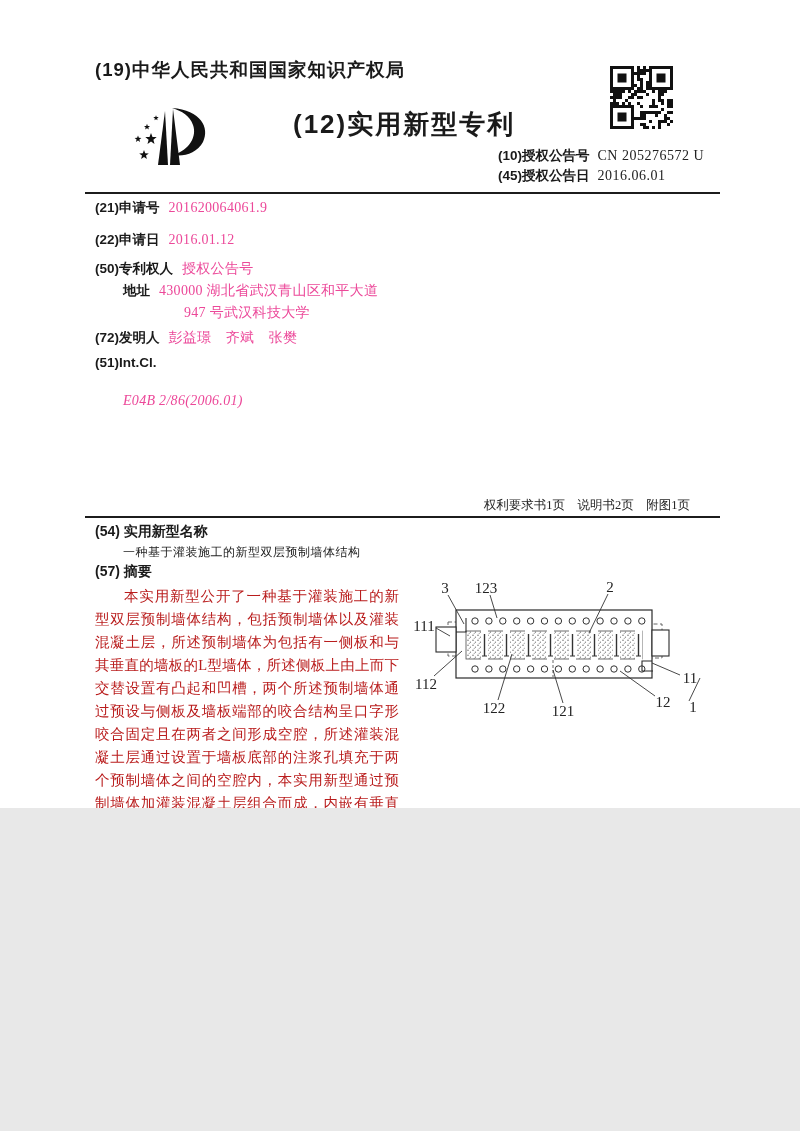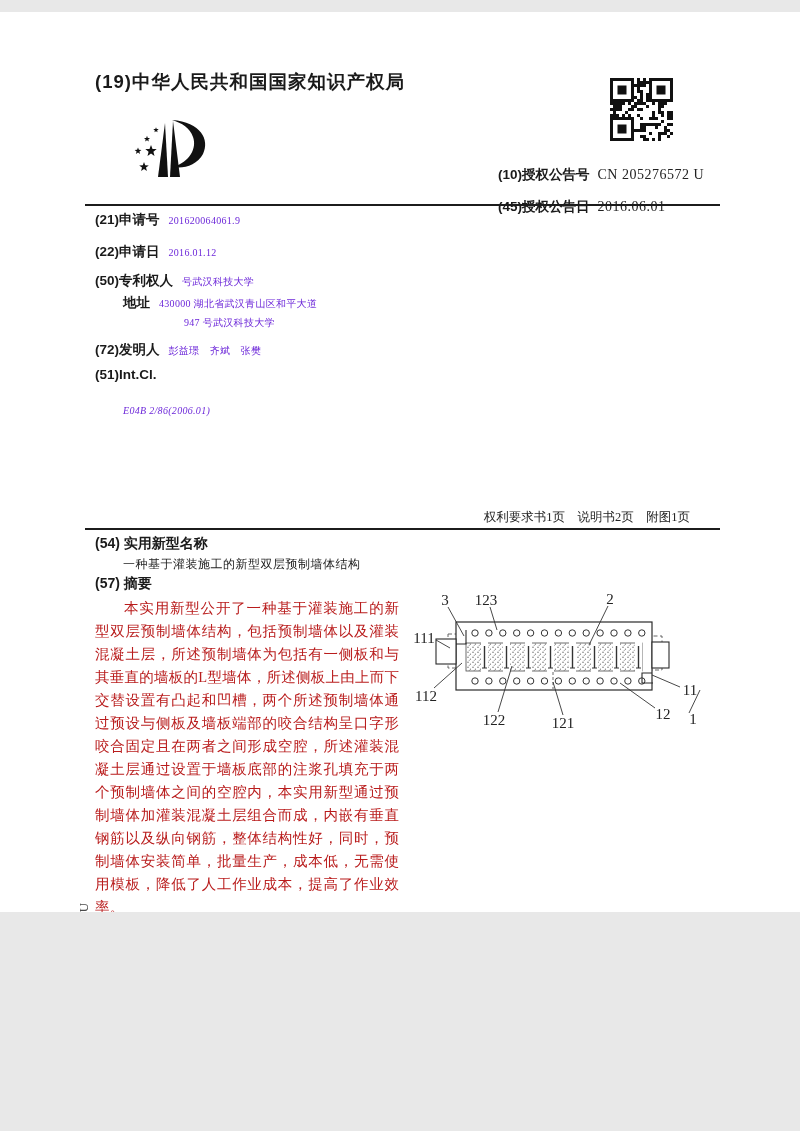--- a/index.html
+++ b/index.html
@@ -1,34 +1,34 @@
 <!DOCTYPE html>
 <html><head>
 <meta charset="utf-8">
 <style>
   html,body{margin:0;padding:0;background:#e8e8e8;}
   #page{
-    position:relative;width:800px;height:900px;margin:12px auto;
+    position:relative;width:800px;height:808px;margin:0 auto;
     background:#ffffff;overflow:hidden;
     font-family:"Liberation Serif","DejaVu Serif",serif;
     color:#1a1a1a;
   }
   .abs{position:absolute;}
   .hei{font-family:"Liberation Sans","DejaVu Sans",sans-serif;font-weight:bold;}
   .serif{font-family:"Liberation Serif","DejaVu Serif",serif;}
   .rule{background:#1c1c1c;height:2px;}
   .fieldrow{display:flex;align-items:baseline;gap:9px;white-space:nowrap;}
   .flabel{font-family:"Liberation Sans","DejaVu Sans",sans-serif;font-weight:bold;font-size:13.5px;}
-  .fvalue{font-size:10px;color:#6d28d9;letter-spacing:0.3px;}
+  .fvalue{font-size:14px;color:#ec4899;letter-spacing:0.3px;}
   .publine{display:flex;align-items:baseline;gap:8px;white-space:nowrap;}
   .publabel{font-family:"Liberation Sans","DejaVu Sans",sans-serif;font-weight:bold;font-size:13.5px;}
   .pubvalue{font-size:14px;letter-spacing:0.5px;color:#222;}
   #office-line{left:95px;top:57px;font-size:18.5px;letter-spacing:1px;}
   #doc-type{left:293px;top:107px;font-size:26px;letter-spacing:2px;}
-  #pub-block{left:498px;top:154px;display:flex;flex-direction:column;gap:14px;}
+  #pub-block{left:498px;top:147px;display:flex;flex-direction:column;gap:2px;}
   #rule1{left:85px;top:192px;width:635px;}
   #rule2{left:85px;top:516px;width:635px;}
   #pages-line{left:440px;top:497px;width:250px;font-size:12.5px;text-align:right;color:#222;}
   #sec54{left:95px;top:523px;font-size:14px;}
   #name-value{left:123px;top:544px;font-size:12px;letter-spacing:0.5px;color:#222;}
   #sec57{left:95px;top:563px;font-size:14px;}
   #abstract{left:95px;top:585px;width:304px;font-size:14.5px;line-height:23px;
             text-align:justify;text-indent:2em;color:#b91c1c;}
   #side-number{left:84px;top:946px;transform:translate(-50%,-50%) rotate(-90deg);
                white-space:nowrap;font-size:13px;letter-spacing:1.5px;color:#4a4a4a;}
@@ -53,20 +53,21 @@
           <polygon points="29.0,35.0 30.5,39.0 34.7,39.1 31.4,41.8 32.5,45.9 29.0,43.5 25.5,45.9 26.6,41.8 23.3,39.1 27.5,39.0" fill="#111"></polygon>
           <polygon points="22.0,52.0 23.2,55.3 26.8,55.5 24.0,57.6 24.9,61.0 22.0,59.1 19.1,61.0 20.0,57.6 17.2,55.5 20.8,55.3" fill="#111"></polygon>
         </g>
       <polygon points="36,67 43,13 46,67" fill="#111"></polygon>
       <polygon points="48,67 51,11 58,67" fill="#111"></polygon>
       <path d="M 50,10 C 79,12 88,30 81,44 C 75,55 62,59 51,57
                C 68,52 75,38 71,27 C 68,18 60,13 50,10 Z" fill="#111"></path>
     </svg>
   </div>
 
+  <div id="doc-type" class="abs hei">(12)实用新型专利</div>
 
   <div id="qr-box" class="abs">
     <svg id="qr-svg" width="63" height="63" viewBox="0 0 63 63">
         <rect x="27" y="0" width="3" height="3" fill="#111"></rect>
         <rect x="33" y="0" width="3" height="3" fill="#111"></rect>
         <rect x="27" y="3" width="3" height="3" fill="#111"></rect>
         <rect x="30" y="3" width="3" height="3" fill="#111"></rect>
         <rect x="33" y="3" width="3" height="3" fill="#111"></rect>
         <rect x="36" y="3" width="3" height="3" fill="#111"></rect>
         <rect x="24" y="6" width="3" height="3" fill="#111"></rect>
@@ -196,21 +197,21 @@
   <div class="abs fieldrow" style="left:95px;top:199px;">
     <span class="flabel">(21)申请号</span>
     <span class="fvalue">201620064061.9</span>
   </div>
   <div class="abs fieldrow" style="left:95px;top:231px;">
     <span class="flabel">(22)申请日</span>
     <span class="fvalue">2016.01.12</span>
   </div>
   <div class="abs fieldrow" style="left:95px;top:260px;">
     <span class="flabel">(50)专利权人</span>
-    <span class="fvalue">号武汉科技大学</span>
+    <span class="fvalue">授权公告号</span>
   </div>
   <div class="abs fieldrow" style="left:123px;top:282px;">
     <span class="flabel">地址</span>
     <span class="fvalue">430000 湖北省武汉青山区和平大道</span>
   </div>
   <div class="abs fieldrow" style="left:184px;top:304px;">
     <span class="fvalue">947 号武汉科技大学</span>
   </div>
   <div class="abs fieldrow" style="left:95px;top:329px;">
     <span class="flabel">(72)发明人</span>

